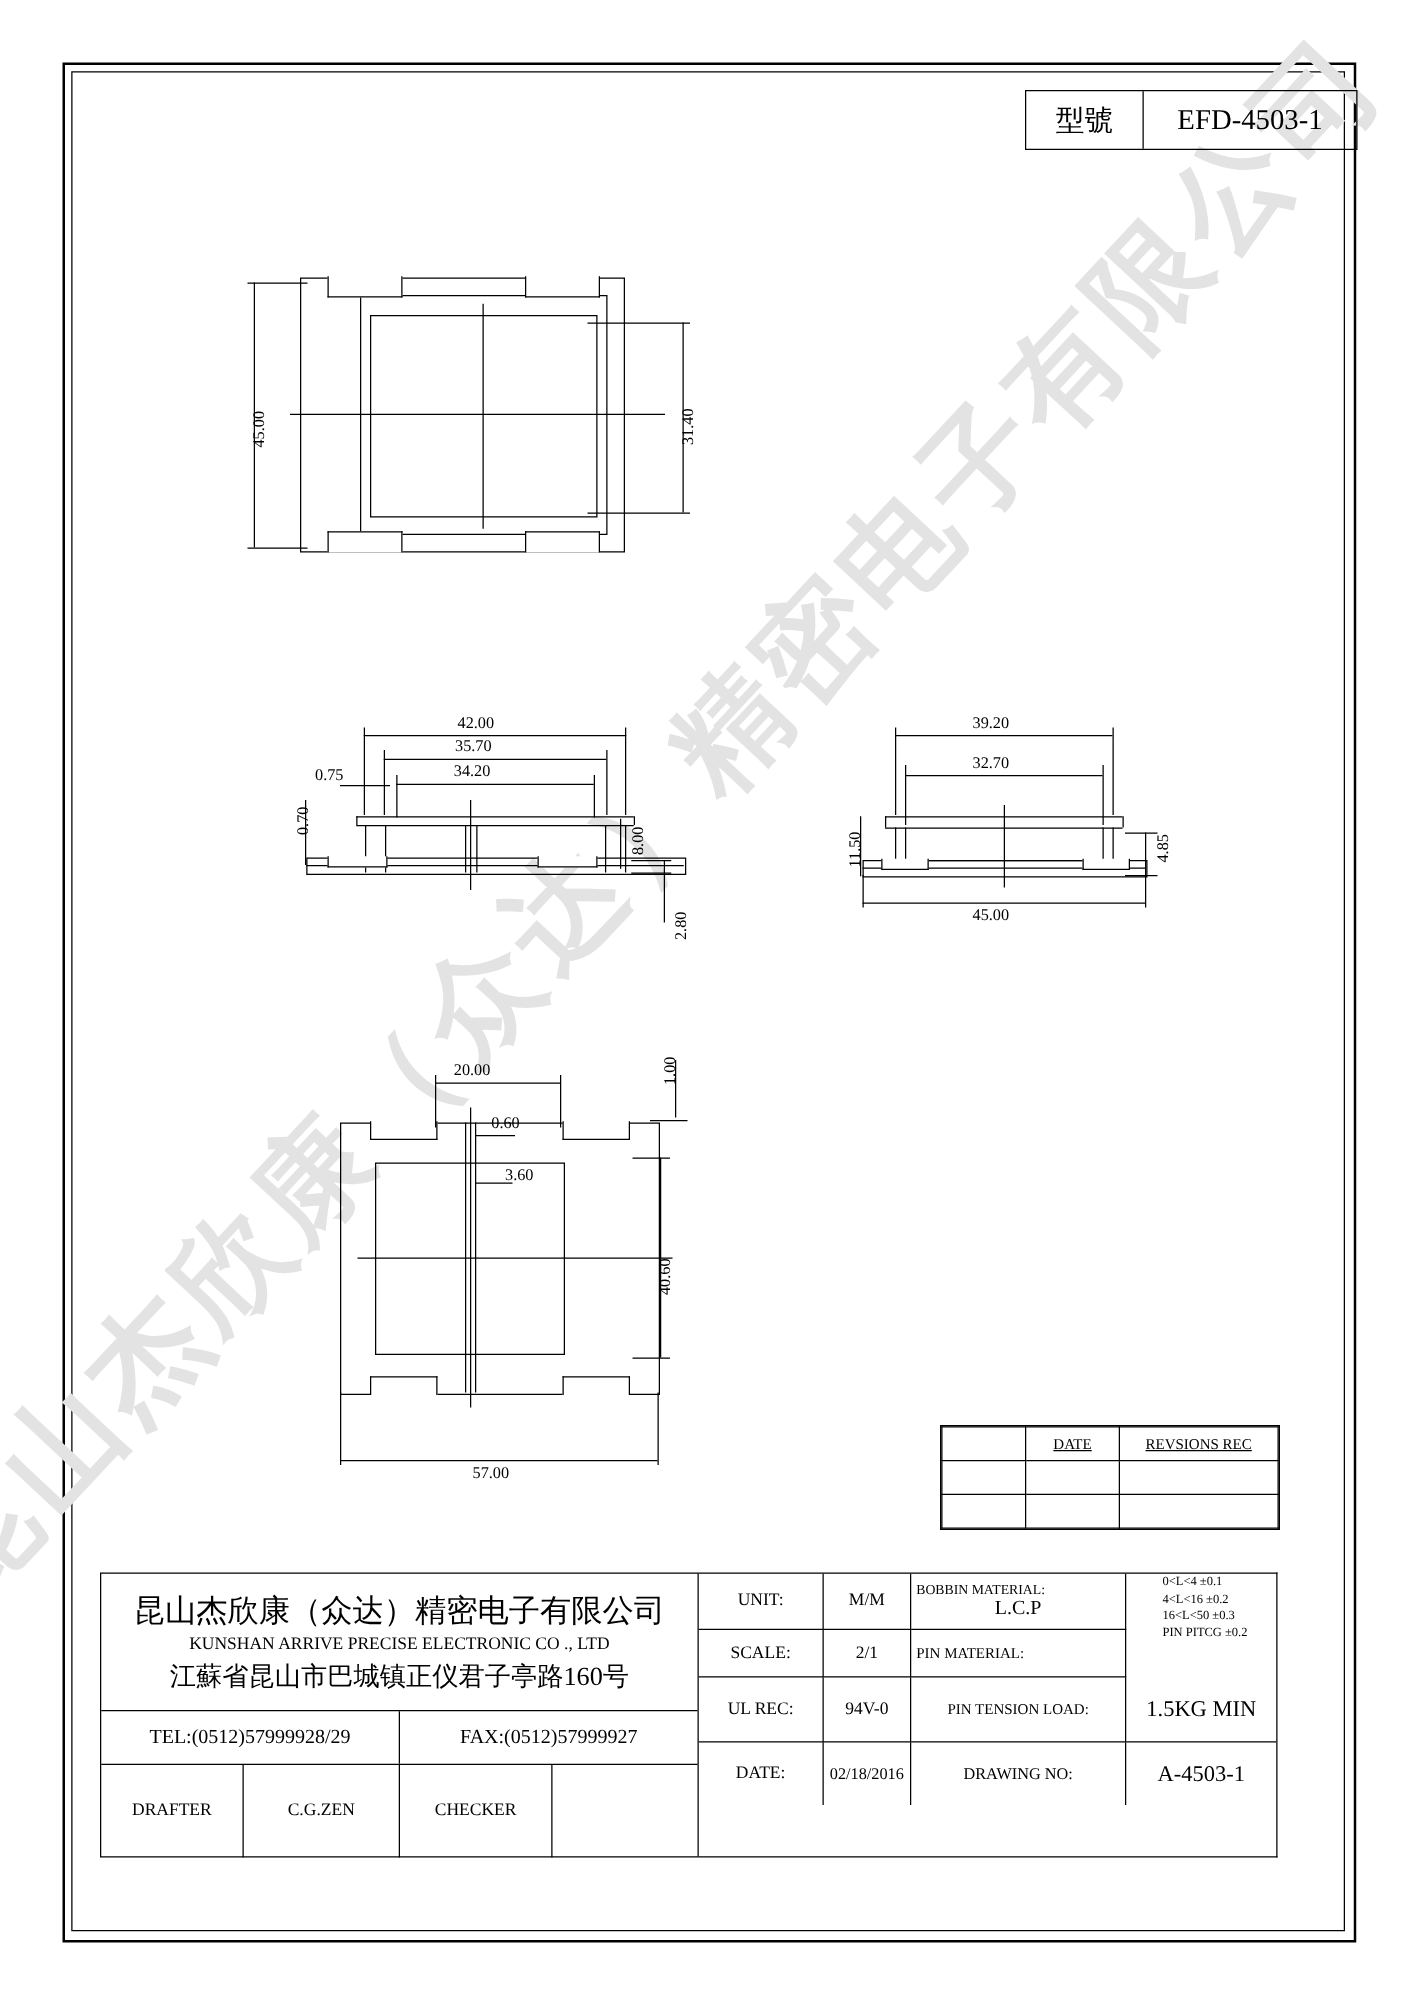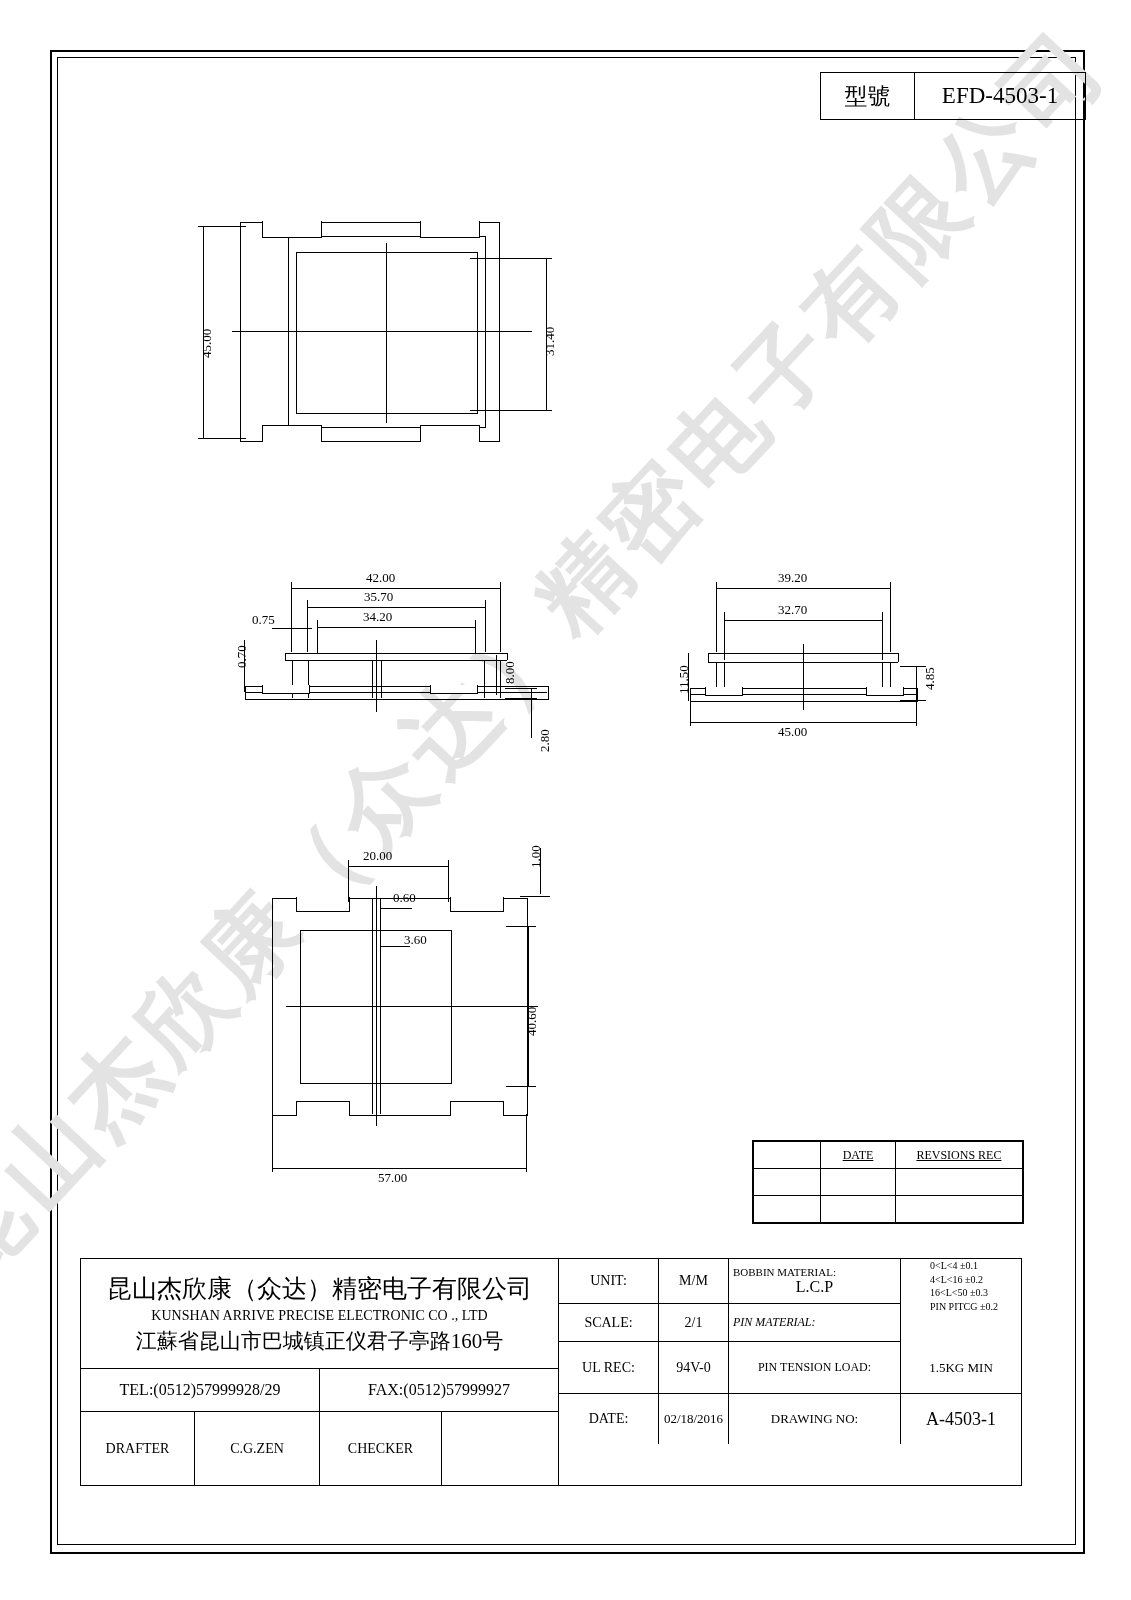--- a/index.html
+++ b/index.html
@@ -294,29 +294,29 @@
             <div>4&lt;L&lt;16   ±0.2</div>
             <div>16&lt;L&lt;50 ±0.3</div>
             <div>PIN PITCG ±0.2</div>
           </div>
         </div>
       </div>
 
       <div class="r-row" style="height:38px;">
         <div class="r-cell" style="width:100px;">SCALE:</div>
         <div class="r-cell" style="width:70px;">2/1</div>
-        <div class="r-cell" style="width:172px;justify-content:flex-start;padding-left:4px;font-size:12px;font-style:italic;">PIN MATERIAL:</div>
+        <div class="r-cell" style="width:172px;justify-content:flex-start;padding-left:4px;font-size:12px;">PIN MATERIAL:</div>
         <div class="r-cell last" style="flex:1;border-bottom:none;"></div>
       </div>
 
       <div class="r-row" style="height:52px;">
         <div class="r-cell" style="width:100px;">UL REC:</div>
         <div class="r-cell" style="width:70px;">94V-0</div>
         <div class="r-cell" style="width:172px;font-size:12px;">PIN TENSION LOAD:</div>
-        <div class="r-cell last" style="flex:1;font-size:13px;">1.5KG  MIN</div>
+        <div class="r-cell last" style="flex:1;font-size:18px;">1.5KG  MIN</div>
       </div>
 
       <div class="r-row lastrow" style="height:50px;">
         <div class="r-cell" style="width:100px;">DATE:</div>
         <div class="r-cell" style="width:70px;font-size:13px;">02/18/2016</div>
         <div class="r-cell" style="width:172px;font-size:13px;">DRAWING NO:</div>
         <div class="r-cell last" style="flex:1;font-size:18px;">A-4503-1</div>
       </div>
     </div>
   </div>

